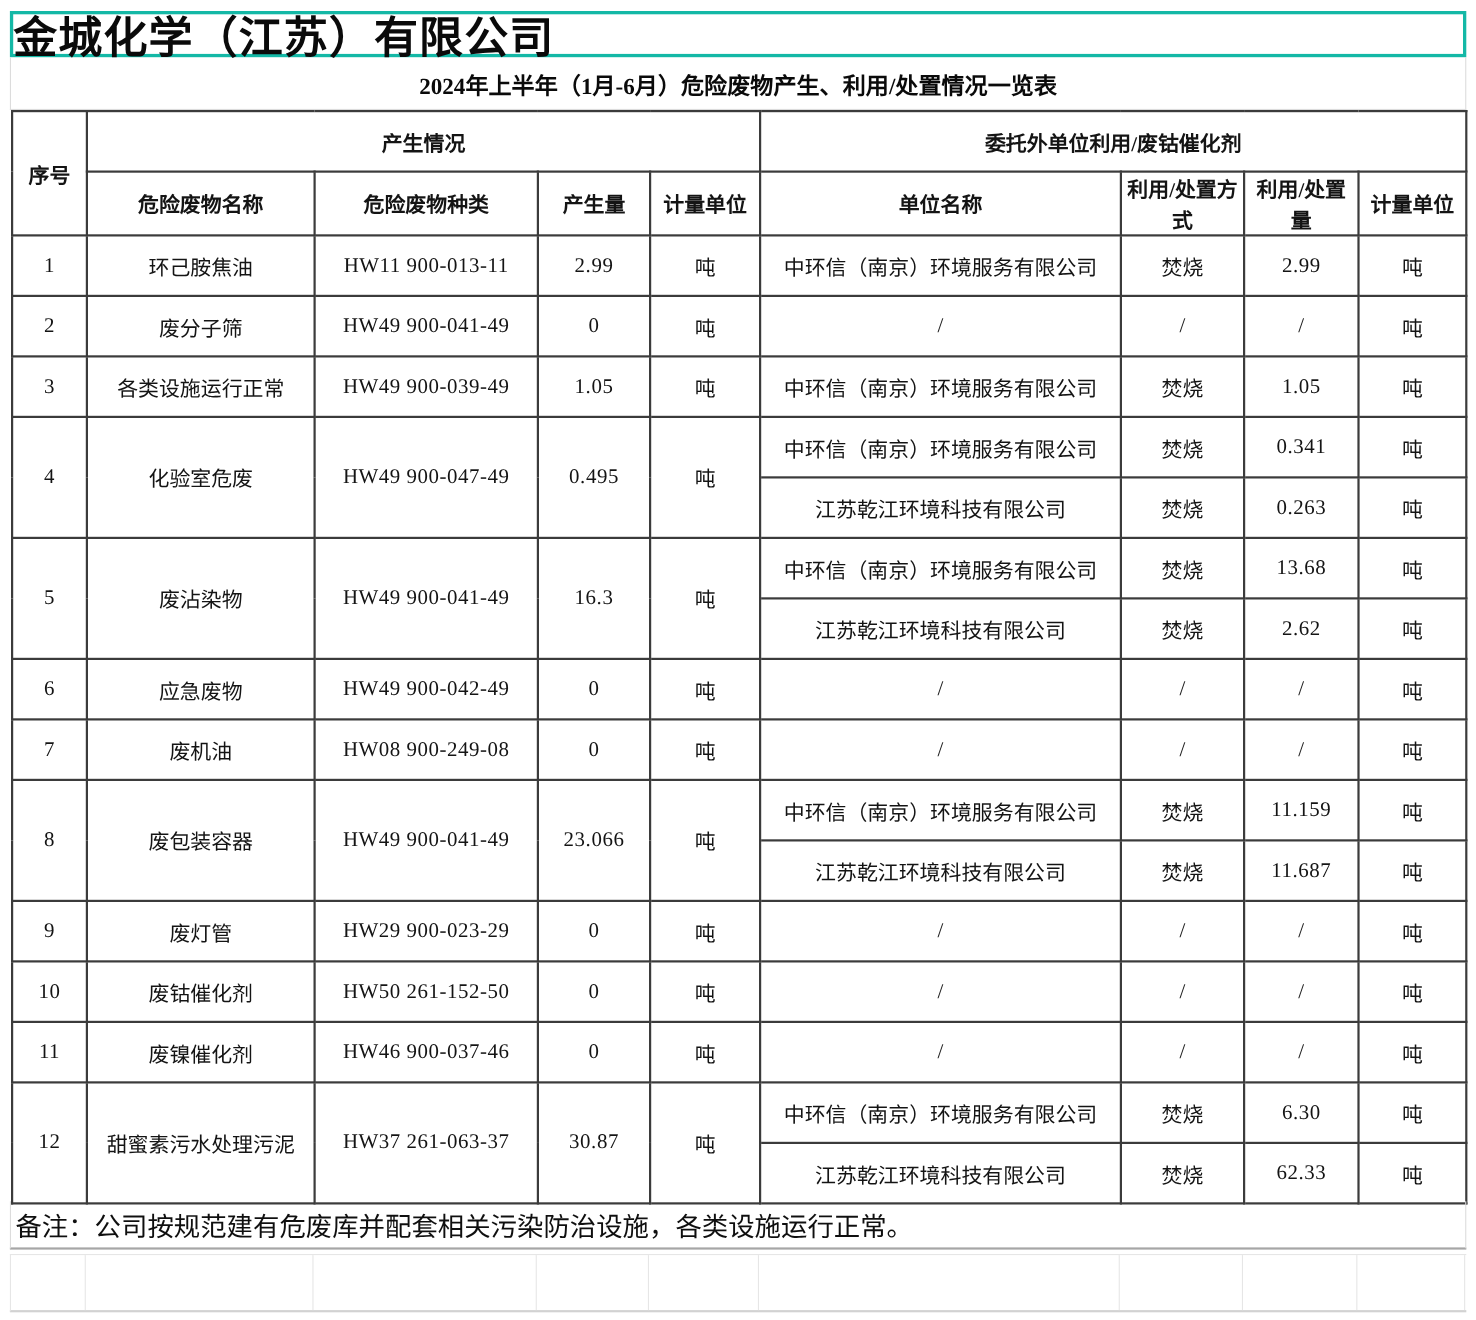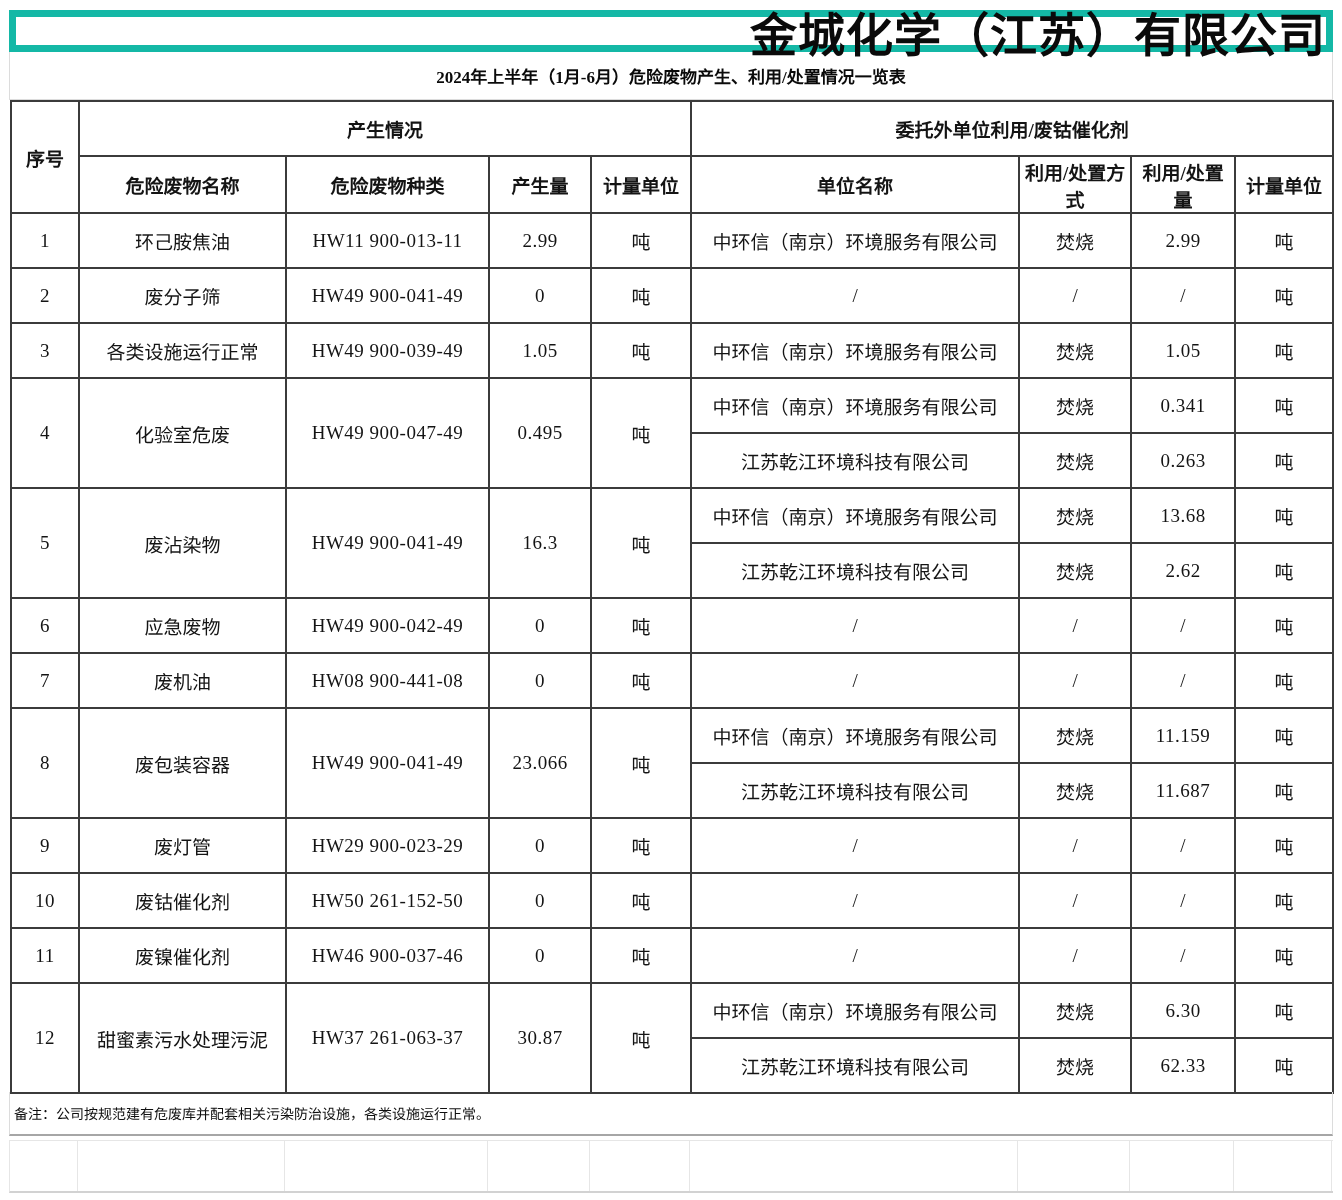--- a/index.html
+++ b/index.html
@@ -8,29 +8,29 @@
     position:relative;
     width:1342px; height:1200px;
     background:#ffffff;
     font-family:"Liberation Serif","DejaVu Serif",serif;
     color:#141414;
     overflow:hidden;
   }
   
   .title-block { position:absolute; left:9px; top:10px; width:1324px; }
   .title-row {
-    height:42px; border:7px solid #14b8a6;
-    display:flex; align-items:center; justify-content:flex-end;
-    font-size:47px; font-weight:bold; letter-spacing:1px;
+    height:42px; border:3px solid #14b8a6;
+    display:flex; align-items:center; justify-content:flex-start;
+    font-size:40px; font-weight:bold; letter-spacing:1px;
     color:#0a0a0a;
   }
   .subtitle-row {
     height:48px; border:1px solid #dcdcdc; border-top:none;
     display:flex; align-items:center; justify-content:center;
-    font-size:17px; font-weight:bold; color:#0a0a0a;
+    font-size:21px; font-weight:bold; color:#0a0a0a;
   }
   
   table.main {
     position:absolute; left:10px; top:100px;
     width:1322px; border-collapse:collapse; table-layout:fixed;
   }
   table.main th, table.main td {
     border:2px solid #3b3b3b;
     text-align:center; vertical-align:middle;
     font-size:19px; padding:0 2px;
@@ -40,21 +40,21 @@
   tr.hrow1 { height:55px; }
   tr.hrow2 { height:57px;padding-left:12px; }
   tr.body-row { height:55px; }
   td.num { letter-spacing:0.5px; }
   
   .note-row {
     position:absolute; left:9px; top:1092px; width:1324px; height:44px;
     border-left:1px solid #dcdcdc; border-right:1px solid #dcdcdc;
     border-bottom:2px solid #a6a6a6;
     display:flex; align-items:center;
-    font-size:14px; padding-left:4px; color:#0f0f0f;
+    font-size:24px; padding-left:4px; color:#0f0f0f;
     white-space:nowrap;
   }
   
   .empty-grid {
     position:absolute; left:9px; top:1140px; width:1324px; height:53px;
     display:flex;
     border-top:1px solid #e6e6e6;
     border-left:1px solid #e6e6e6;
     border-bottom:2px solid #d2d2d2;
   }
@@ -180,21 +180,21 @@
           <td class="num">0</td>
           <td>吨</td>
           <td>/</td>
           <td>/</td>
           <td class="num">/</td>
           <td>吨</td>
         </tr>
         <tr class="body-row">
           <td class="num">7</td>
           <td>废机油</td>
-          <td class="num">HW08 900-441-08</td>
+          <td class="num">HW08 900-249-08</td>
           <td class="num">0</td>
           <td>吨</td>
           <td>/</td>
           <td>/</td>
           <td class="num">/</td>
           <td>吨</td>
         </tr>
         <tr class="body-row">
           <td rowspan="2" class="num">8</td>
           <td rowspan="2">废包装容器</td>

